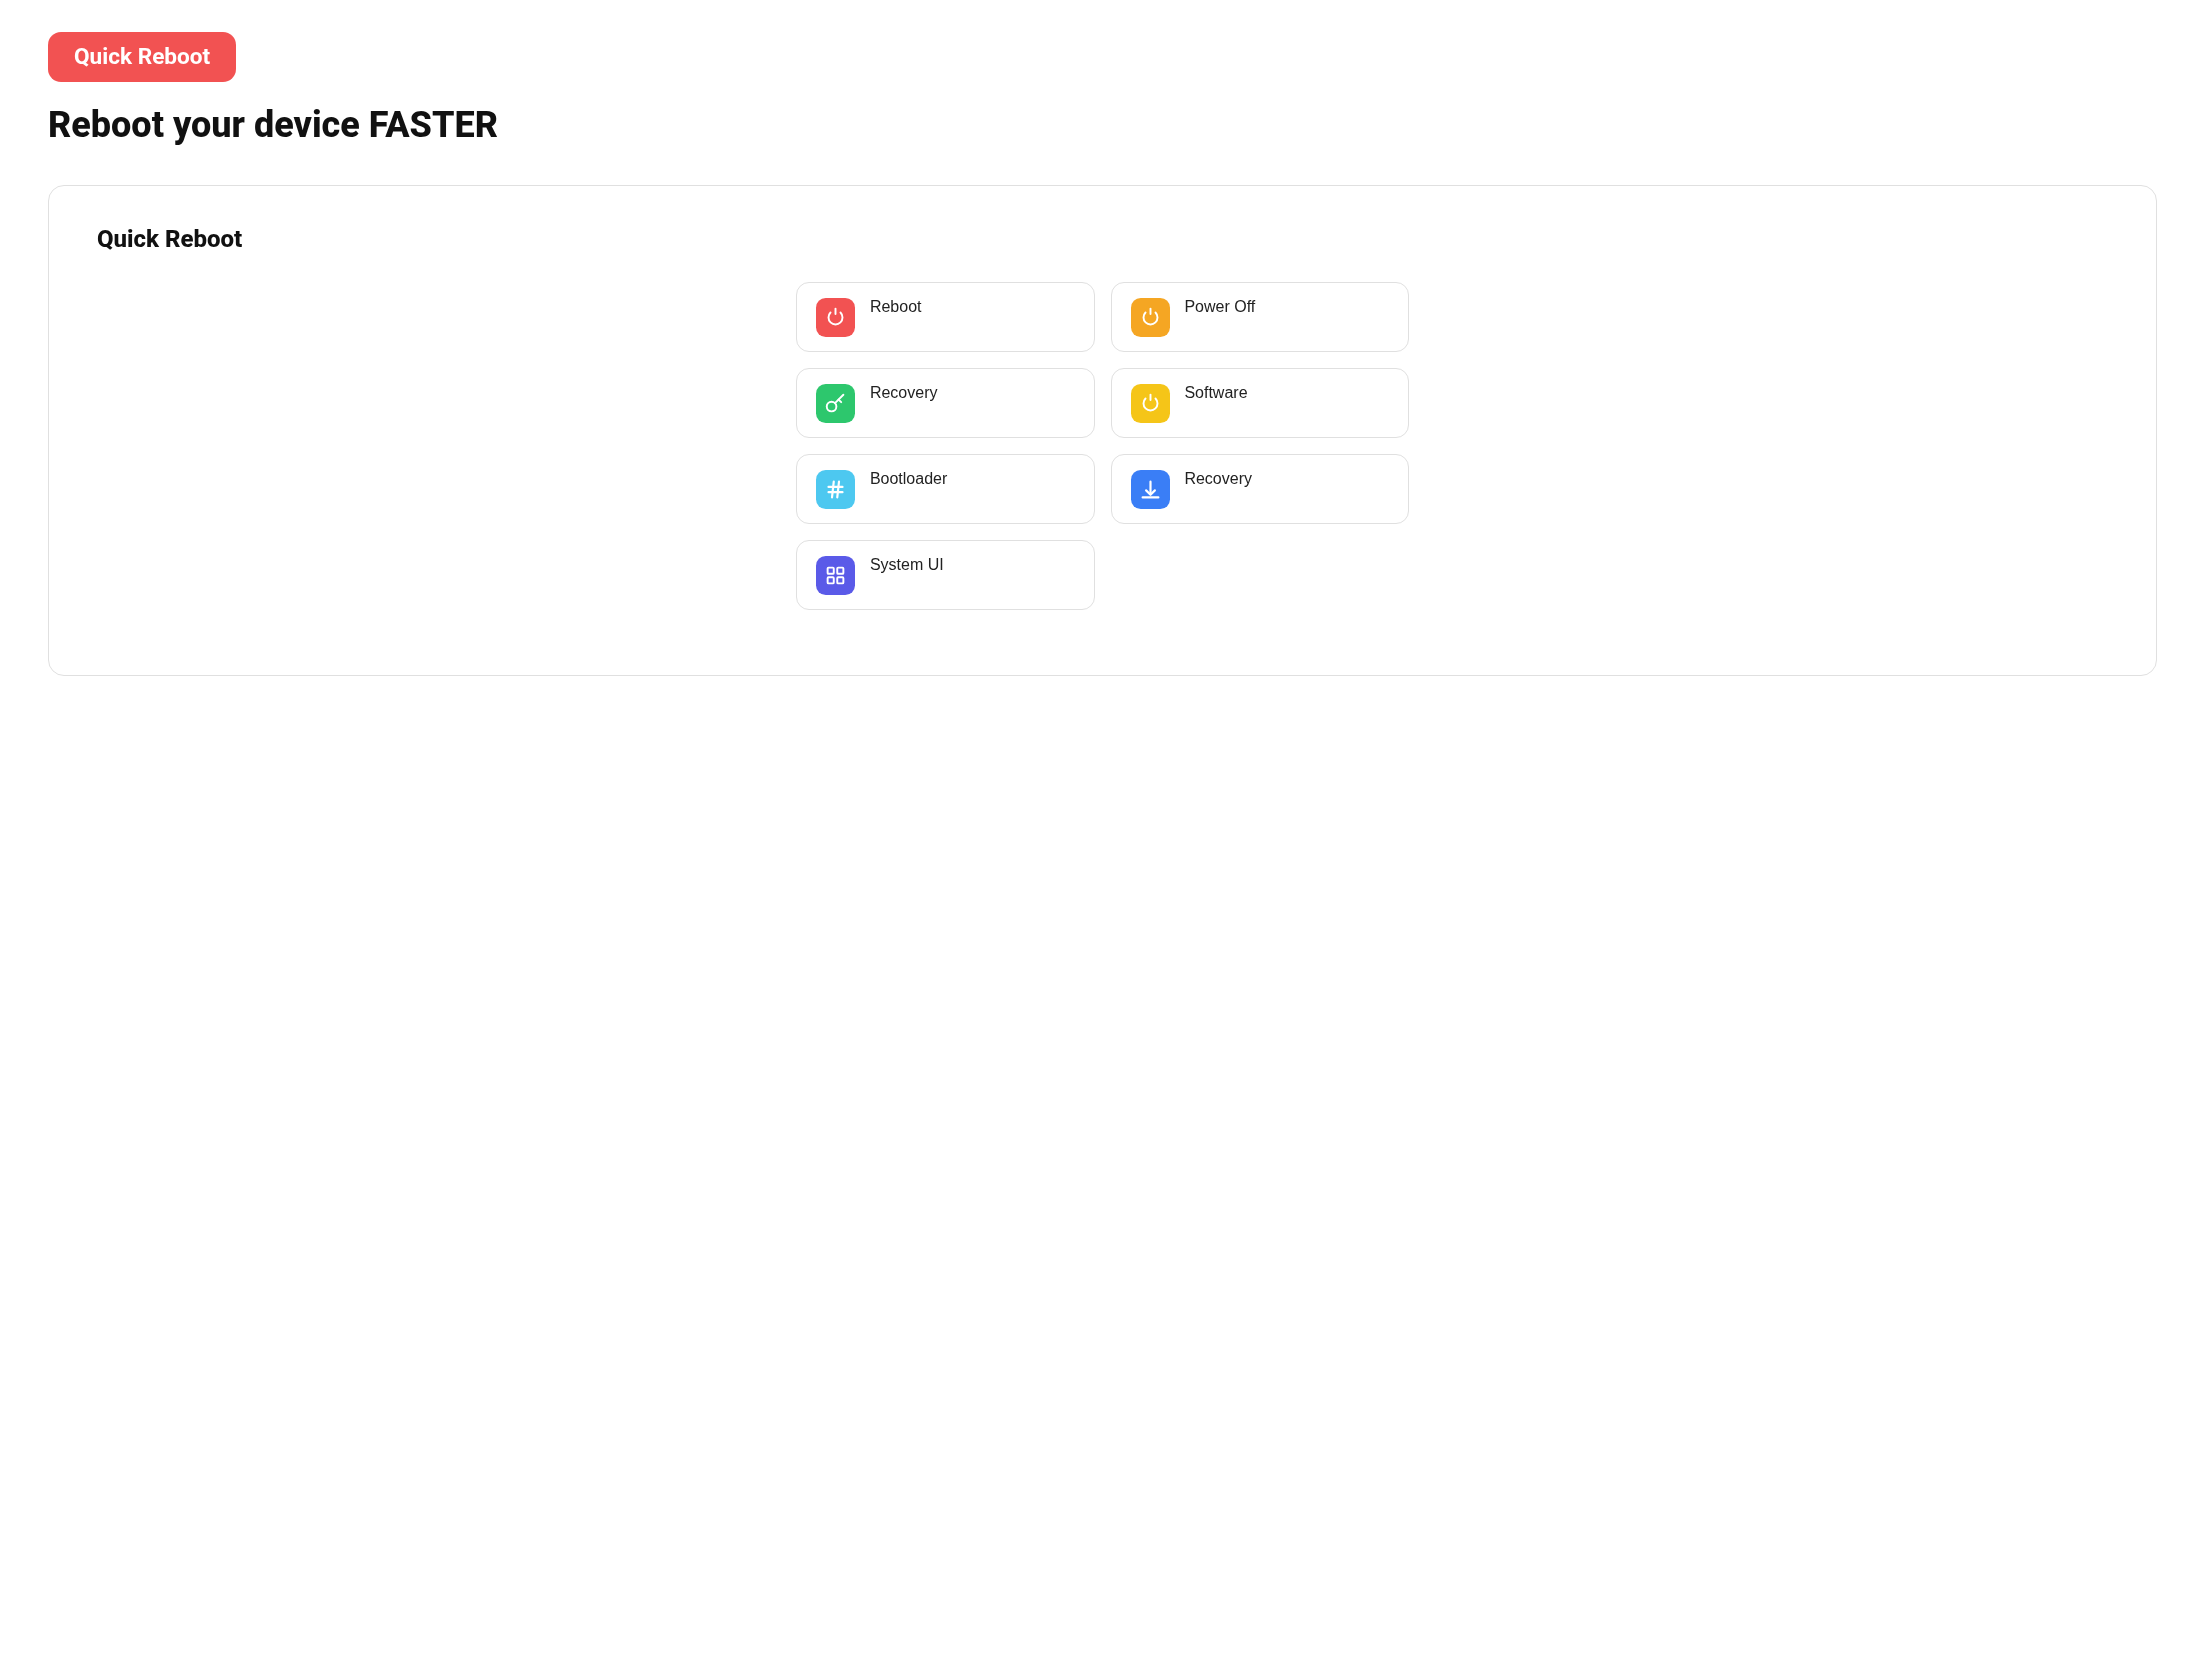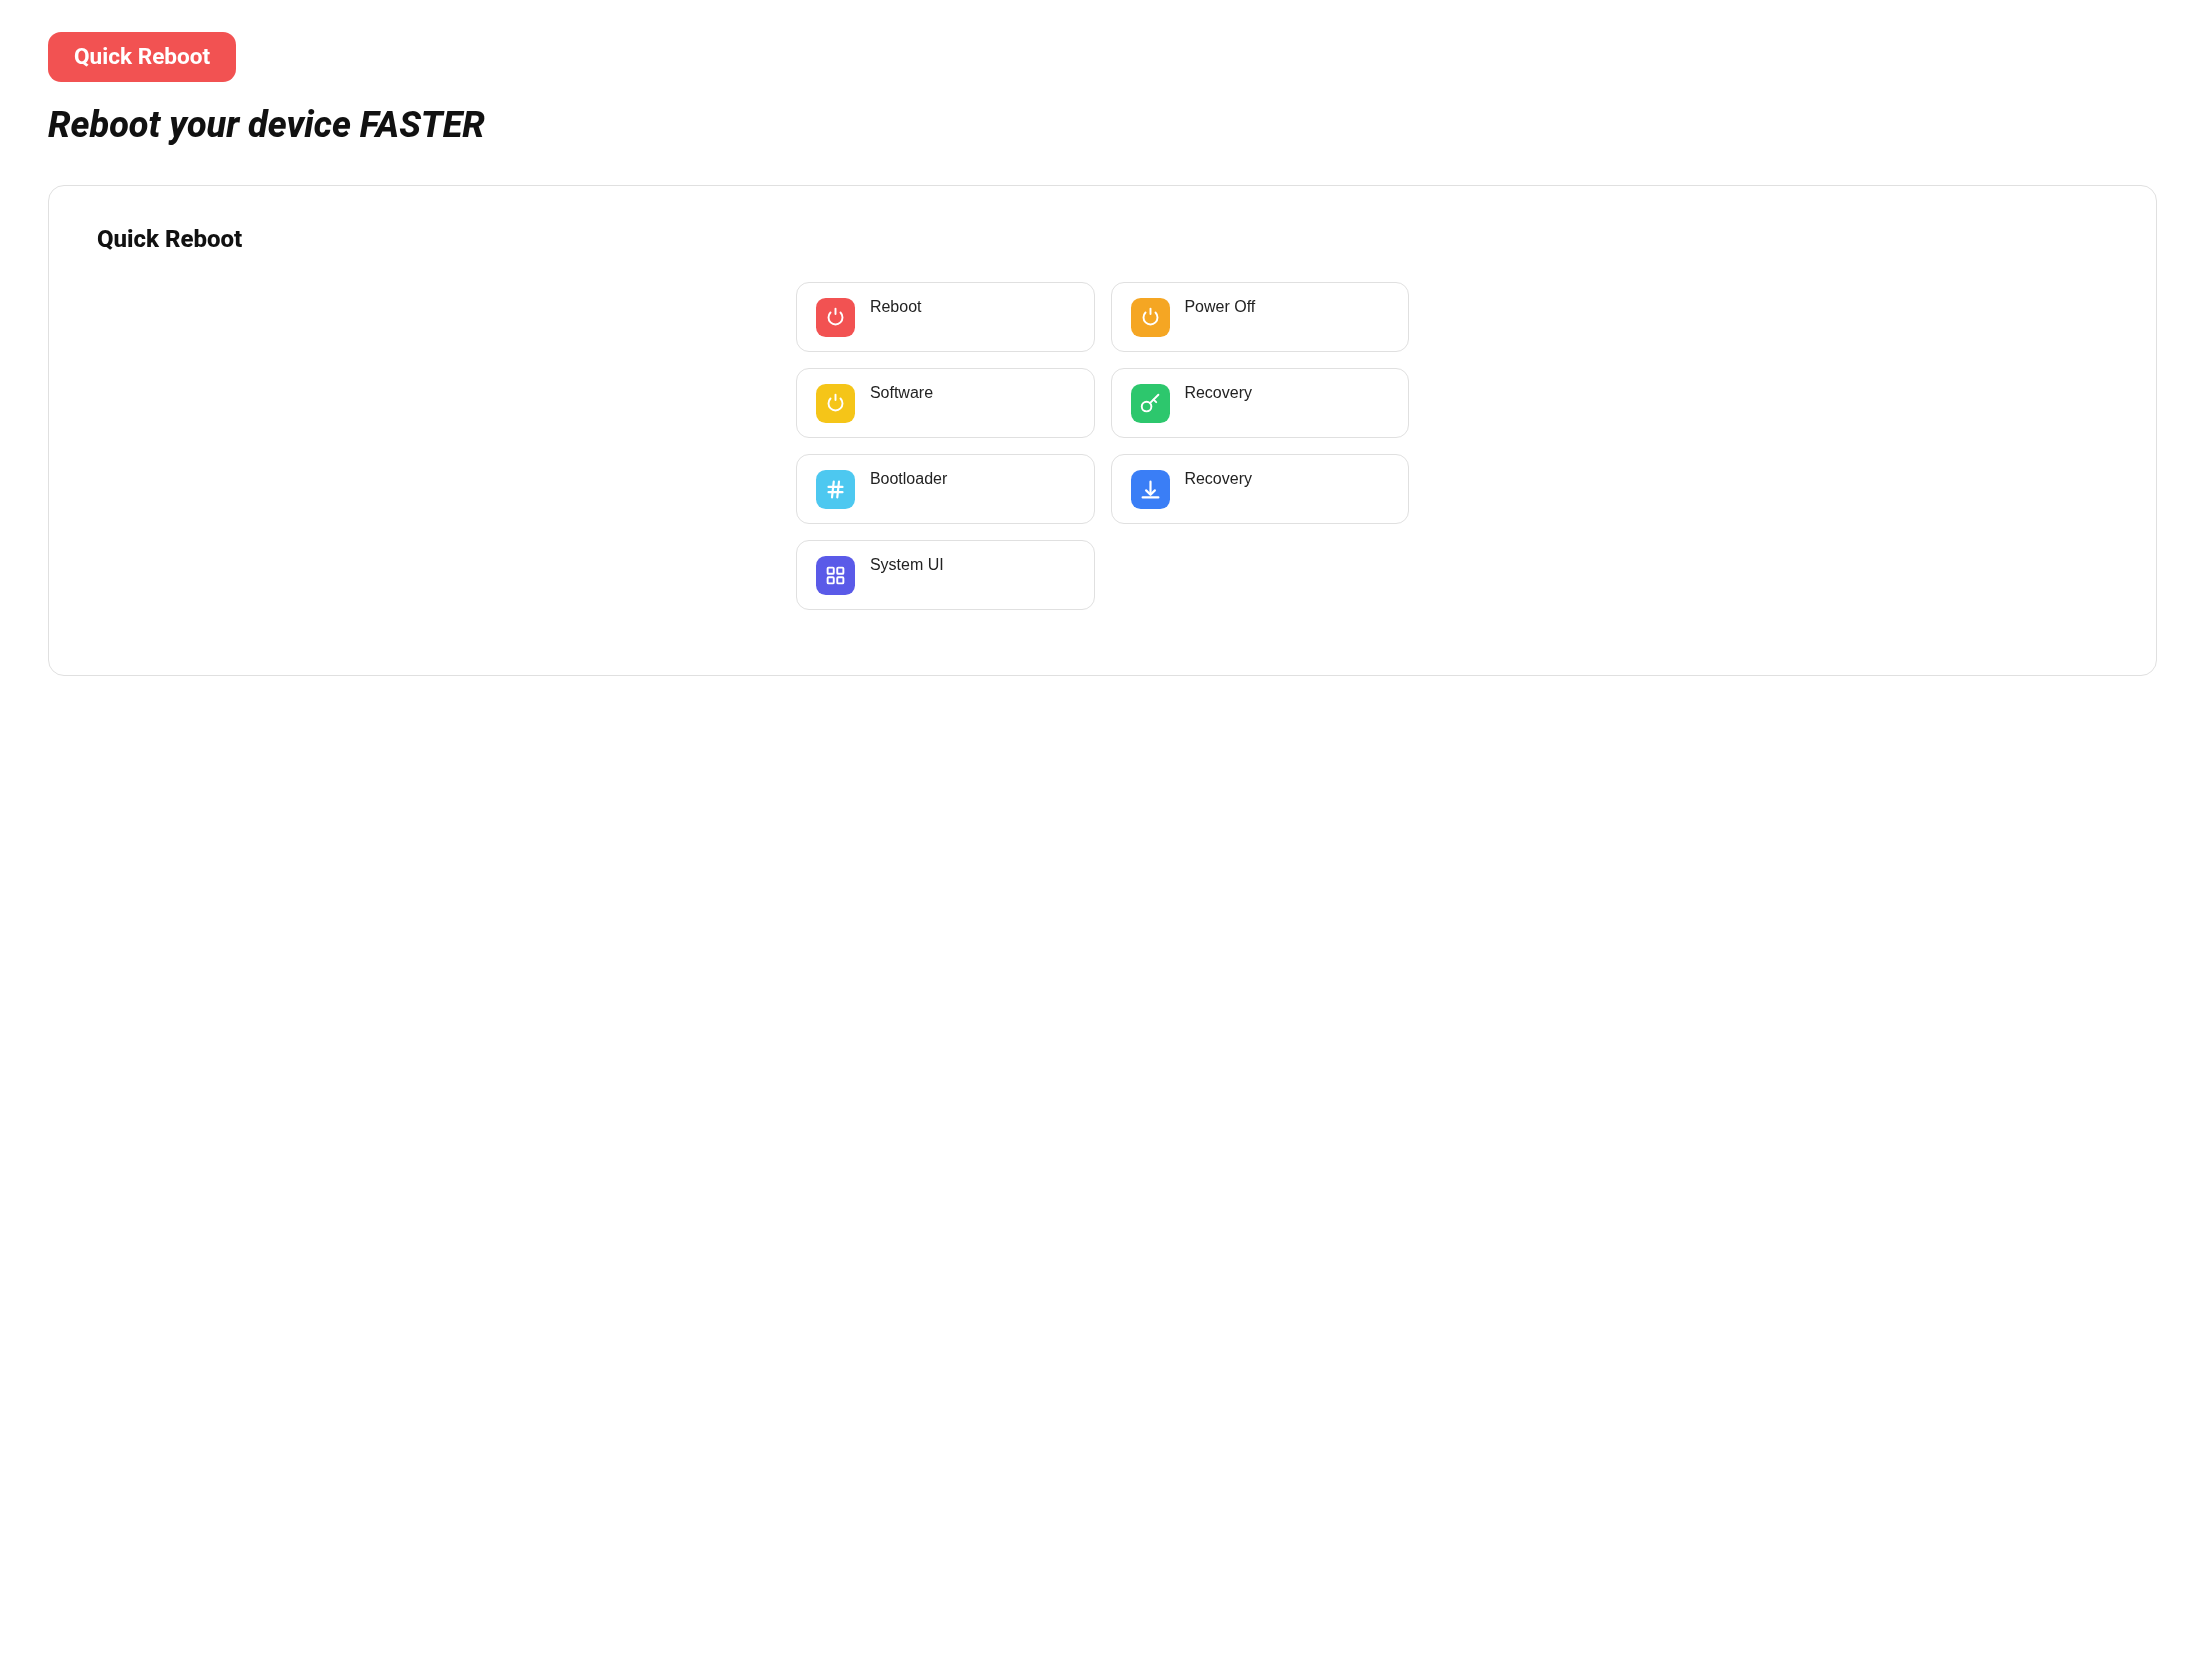--- a/index.html
+++ b/index.html
@@ -24,21 +24,20 @@
       padding: 11.3px 26px;
       border-radius: 13px;
       margin-bottom: 22.6px;
     }
 
     .main-title {
       font-size: 36px;
       font-weight: 800;
       color: #111111;
       margin-bottom: 39px;
-      font-style: italic;
     }
 
     .card {
       border: 1.2px solid #e0e0e0;
       border-radius: 16px;
       padding: 39px 48px 65px 48px;
       background: #ffffff;
     }
 
     .card-title {
@@ -131,37 +130,37 @@
       <button class="item-button">
         <div class="icon-wrap bg-orange">
           <svg viewBox="0 0 24 24" fill="none" stroke="white" stroke-width="2.2" stroke-linecap="round" stroke-linejoin="round">
           <path d="M12 2v6"></path>
           <path d="M6.3 6.3a8 8 0 1 0 11.4 0"></path>
         </svg>
         </div>
         <span class="item-label">Power Off</span>
       </button>
       <button class="item-button">
-        <div class="icon-wrap bg-yellow">
-          <svg viewBox="0 0 24 24" fill="none" stroke="white" stroke-width="2.2" stroke-linecap="round" stroke-linejoin="round">
-          <path d="M12 2v6"></path>
-          <path d="M6.3 6.3a8 8 0 1 0 11.4 0"></path>
-        </svg>
-        </div>
-        <span class="item-label">Software</span>
-      </button>
-      <button class="item-button">
         <div class="icon-wrap bg-green">
           <svg viewBox="0 0 24 24" fill="none" stroke="white" stroke-width="2.2" stroke-linecap="round" stroke-linejoin="round">
           <circle cx="7.5" cy="15.5" r="5.5"></circle>
           <path d="M21 2l-9.6 9.6"></path>
           <path d="M15.5 7.5l3 3"></path>
         </svg>
         </div>
         <span class="item-label">Recovery</span>
+      </button>
+      <button class="item-button">
+        <div class="icon-wrap bg-yellow">
+          <svg viewBox="0 0 24 24" fill="none" stroke="white" stroke-width="2.2" stroke-linecap="round" stroke-linejoin="round">
+          <path d="M12 2v6"></path>
+          <path d="M6.3 6.3a8 8 0 1 0 11.4 0"></path>
+        </svg>
+        </div>
+        <span class="item-label">Software</span>
       </button>
       <button class="item-button">
         <div class="icon-wrap bg-cyan">
           <svg viewBox="0 0 24 24" fill="none" stroke="white" stroke-width="2.5" stroke-linecap="round">
           <line x1="4" y1="9" x2="20" y2="9"></line>
           <line x1="4" y1="15" x2="20" y2="15"></line>
           <line x1="10" y1="3" x2="8" y2="21"></line>
           <line x1="16" y1="3" x2="14" y2="21"></line>
         </svg>
         </div>

